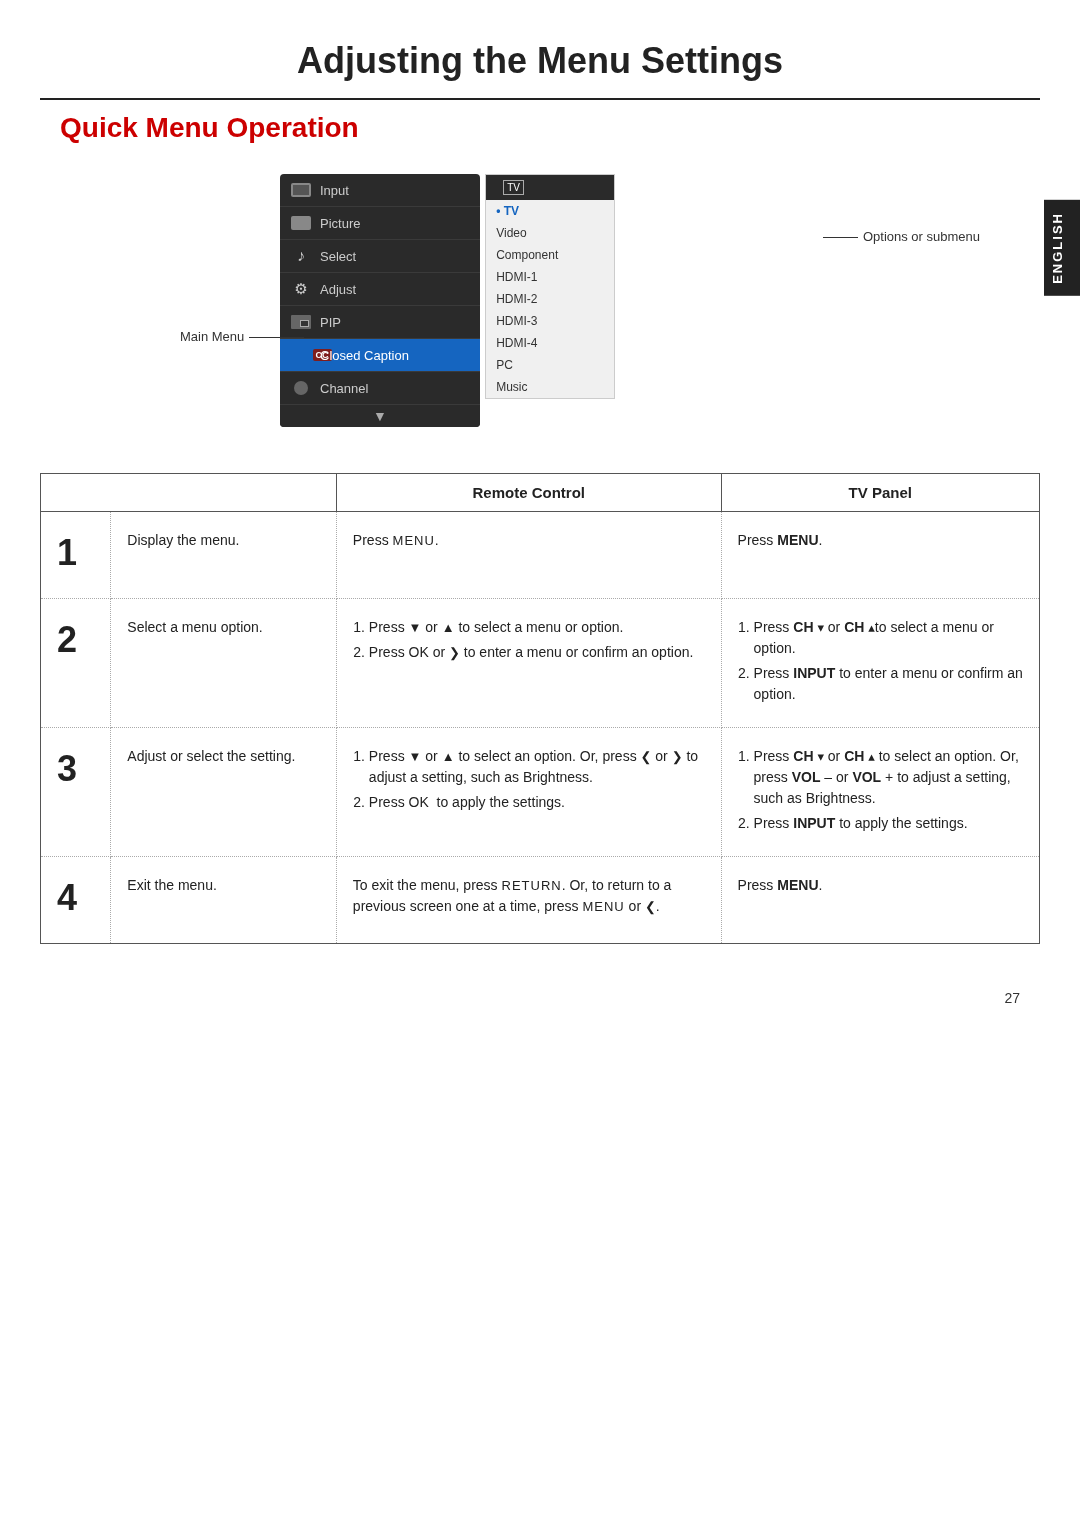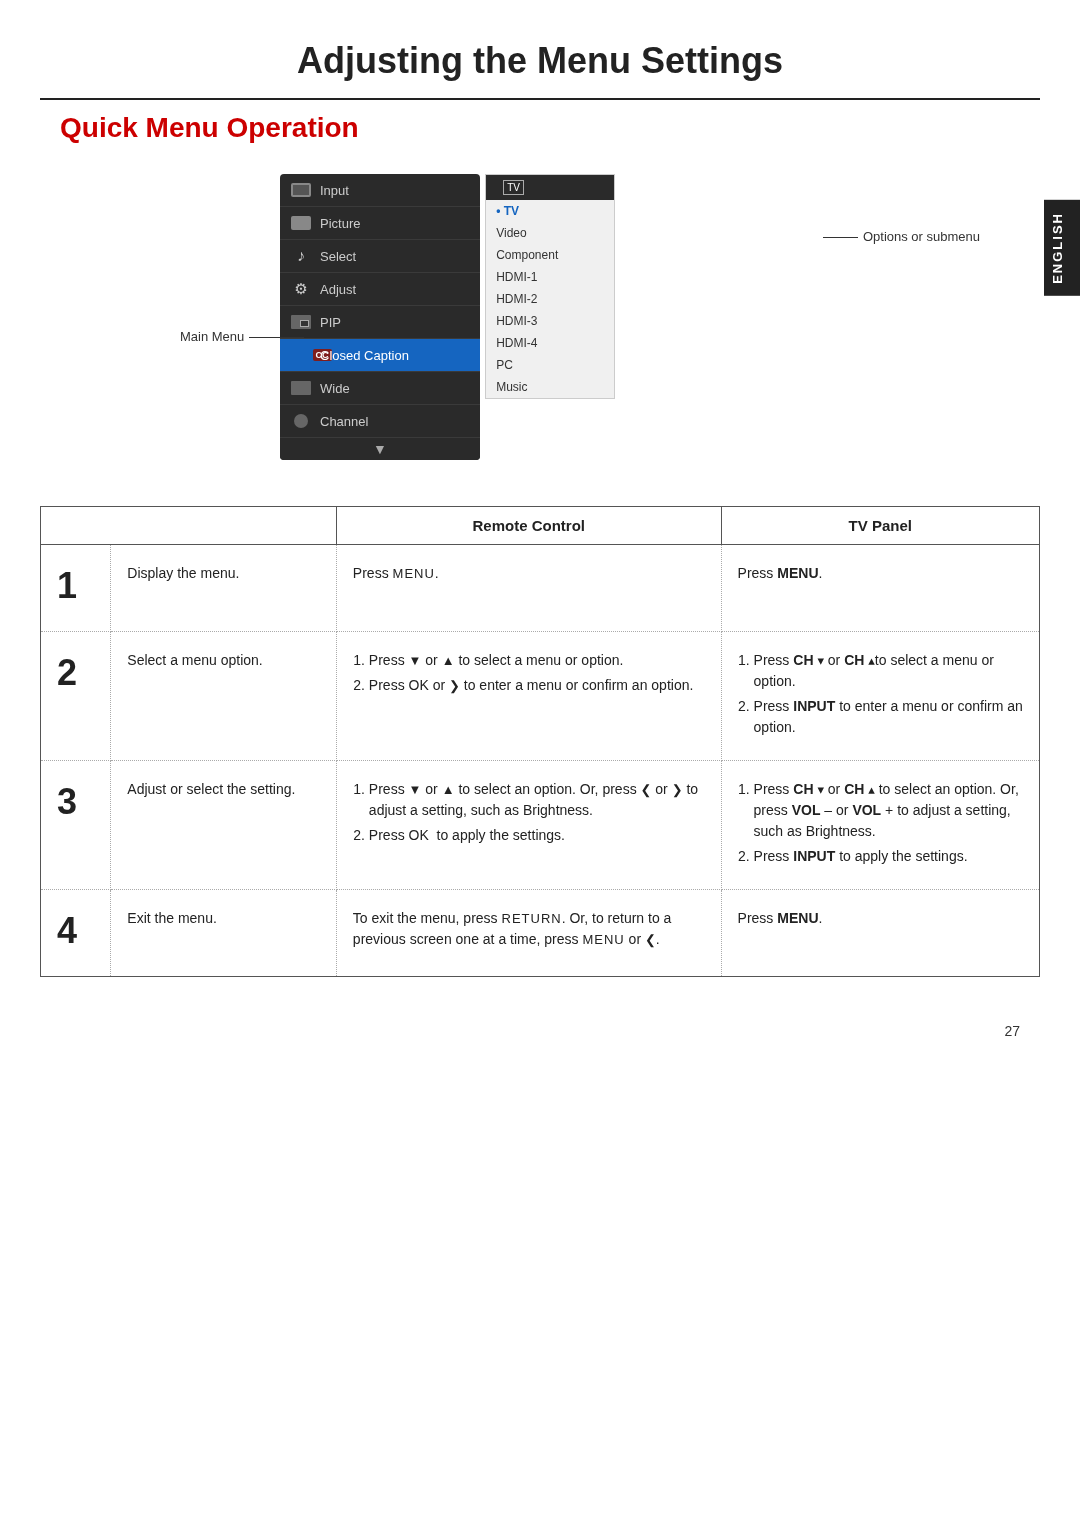--- a/index.html
+++ b/index.html
@@ -372,26 +372,20 @@
         <span>PIP</span>
       </div>
       
       <div class="menu-item active">
         <div class="menu-icon">
           <span class="icon-cc">CC</span>
         </div>
         <span>Closed Caption</span>
       </div>
       
-      <div class="menu-item">
-        <div class="menu-icon">
-          <div class="icon-wide"></div>
-        </div>
-        <span>Wide</span>
-      </div>
       
       <div class="menu-item">
         <div class="menu-icon">
           <div class="icon-channel"></div>
         </div>
         <span>Channel</span>
       </div>
       
       <div class="down-arrow">▼</div>
     </div>

